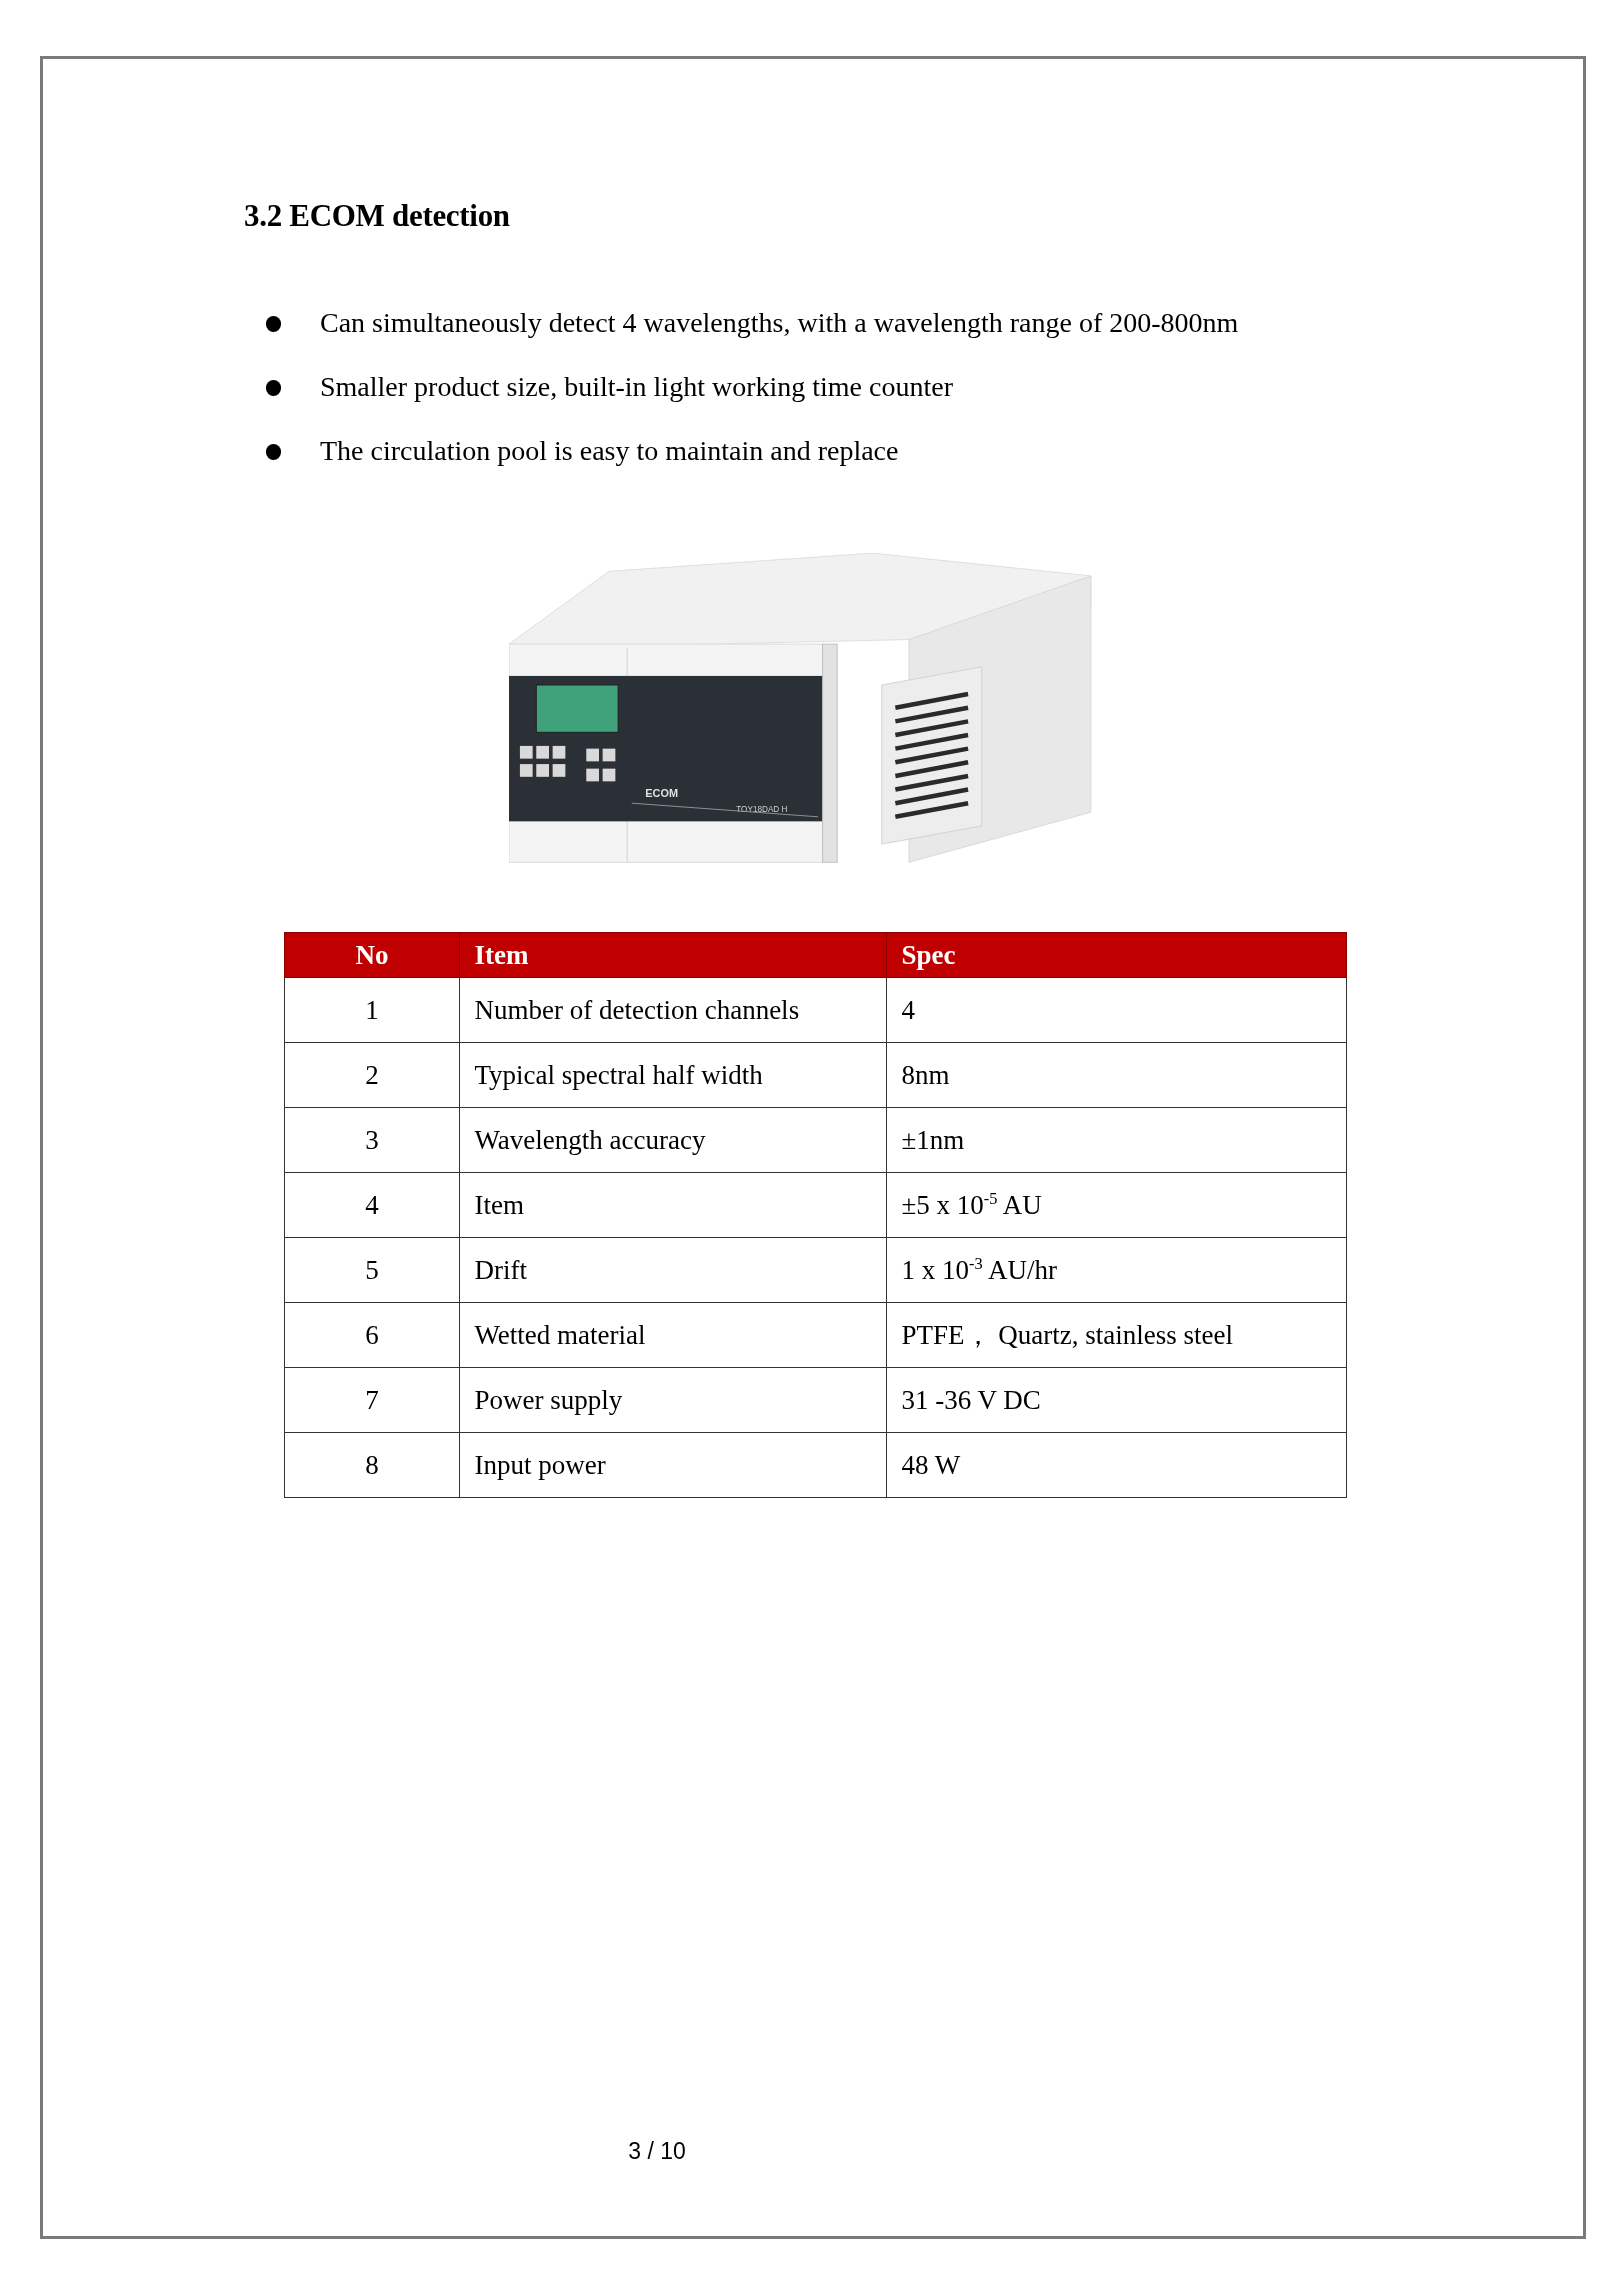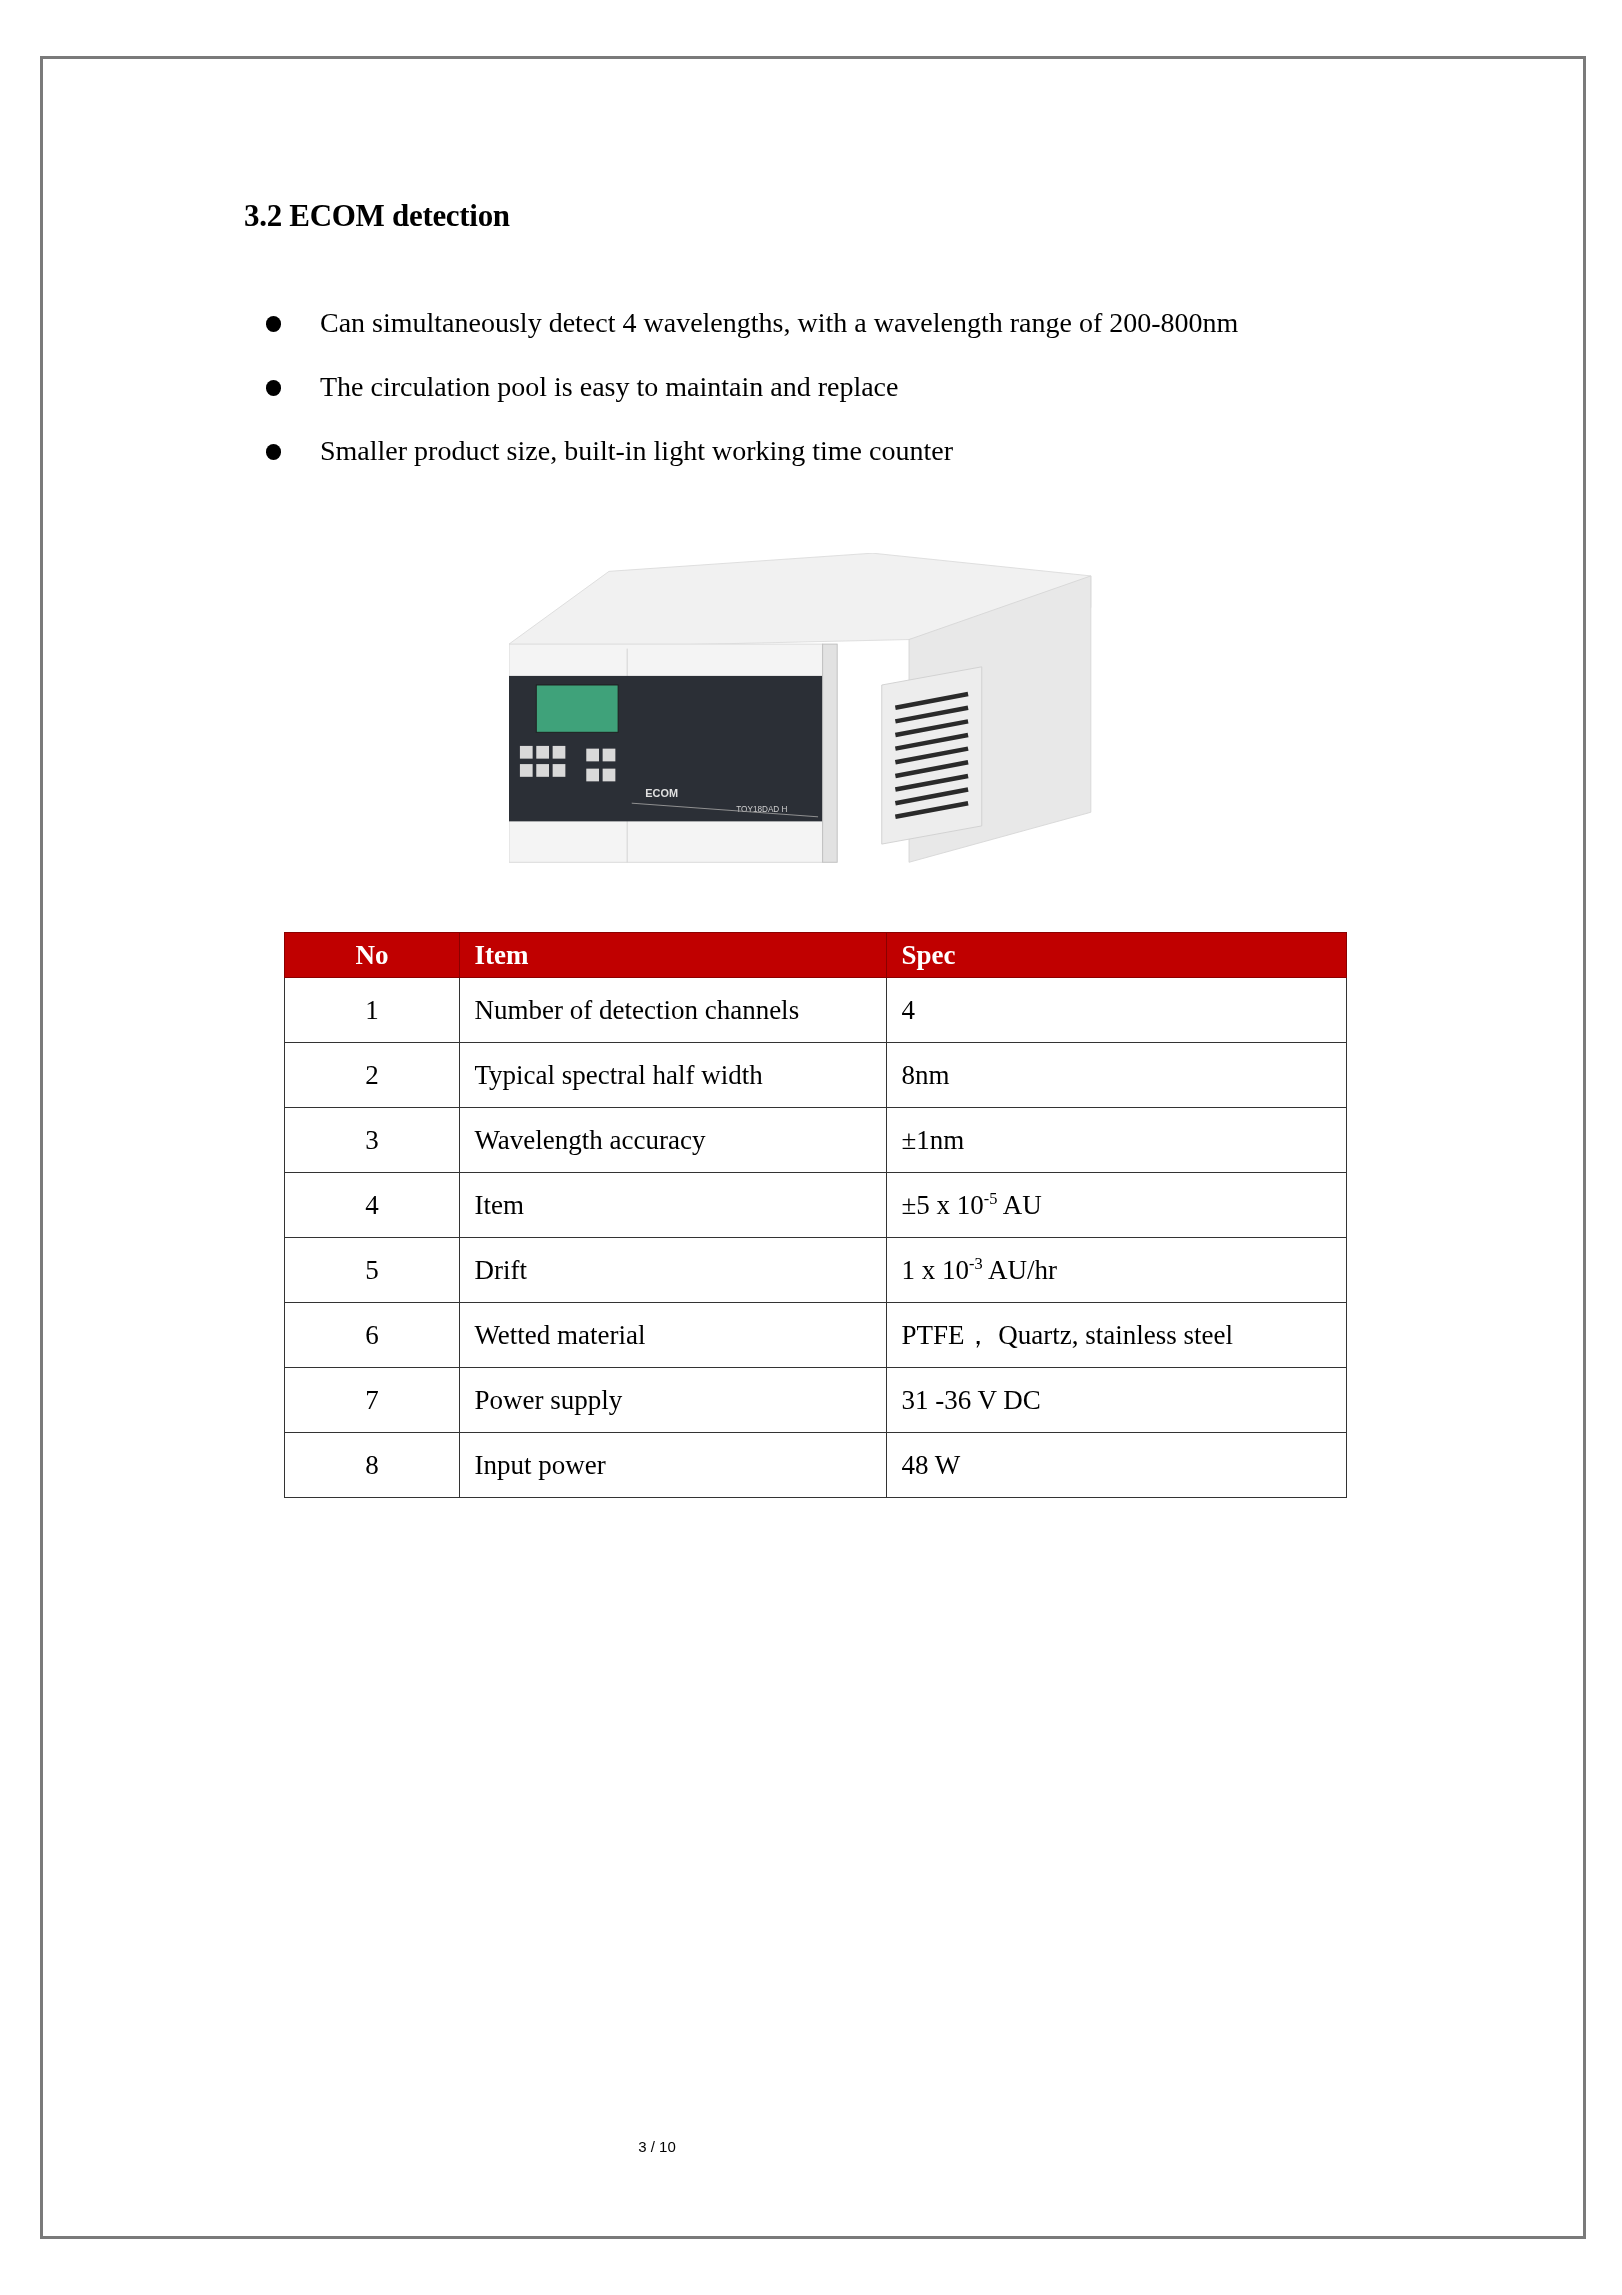--- a/index.html
+++ b/index.html
@@ -18,41 +18,41 @@
     .spec-table { position: absolute; left: 284px; top: 932px; width: 1063px; border-collapse: collapse; font-size: 27px; }
     .spec-table th, .spec-table td { border: 1.8px solid #333; box-sizing: border-box; }
     .spec-table th { background: #c00000; color: #fff; font-weight: bold; height: 45px; text-align: left; padding: 0 14.5px; border-color: #8a0000; }
     .spec-table th.col-no { text-align: center; }
     .spec-table td { height: 65px; padding: 0 14.5px; vertical-align: middle; }
     .spec-table td.col-no { text-align: center; }
     .col-no { width: 175px; }
     .col-item { width: 427px; }
     sup { font-size: 16.4px; line-height: 0; }
 
-    .page-number { position: absolute; left: 0; width: 1314px; top: 2138px; text-align: center; font-family: "Liberation Sans", sans-serif; font-size: 15px; color: #000; }
+    .page-number { position: absolute; left: 0; width: 1314px; top: 2138px; text-align: center; font-family: "Liberation Sans", sans-serif; font-size: 23px; color: #000; }
   </style>
 </head>
 <body>
 
 <div class="page-frame"></div>
 
 <div class="heading">3.2 ECOM detection</div>
 
 <ul class="bullets">
   <li class="bullet">
     <span class="bullet-dot"></span>
     <span>Can simultaneously detect 4 wavelengths, with a wavelength range of 200-800nm</span>
   </li>
   <li class="bullet">
     <span class="bullet-dot"></span>
-    <span>The circulation pool is easy to maintain and replace</span>
+    <span>Smaller product size, built-in light working time counter</span>
   </li>
   <li class="bullet">
     <span class="bullet-dot"></span>
-    <span>Smaller product size, built-in light working time counter</span>
+    <span>The circulation pool is easy to maintain and replace</span>
   </li>
 </ul>
 
 <div class="product">
   <svg viewBox="0 0 660 345" xmlns="http://www.w3.org/2000/svg">
 
     <polygon points="0,100 110,20 400,0 640,25 640,60 440,95 0,105" fill="#f1f1f1" stroke="#dcdcdc"></polygon>
 
     <polygon points="440,95 640,25 640,285 440,340" fill="#e8e8e8" stroke="#d6d6d6"></polygon>
 

